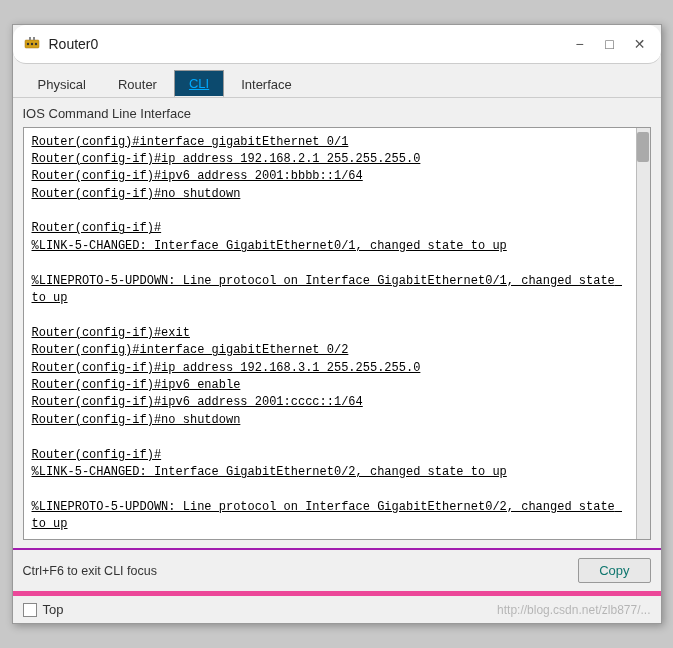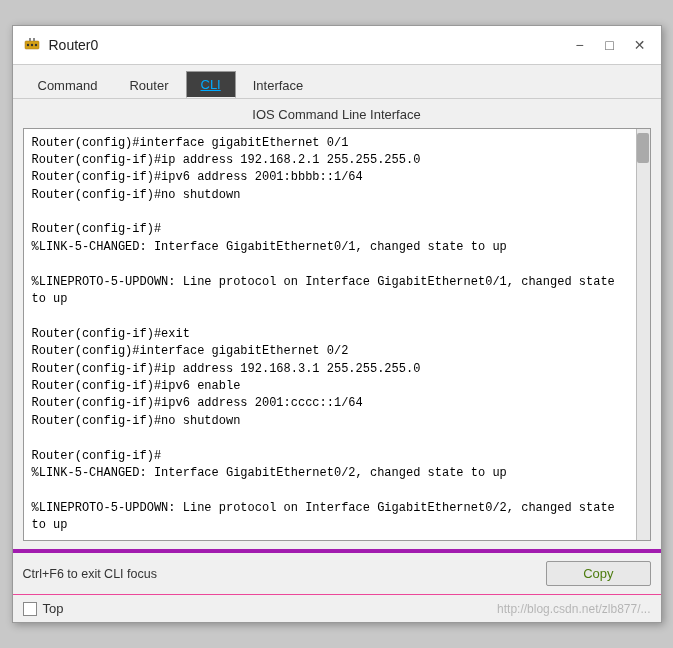--- a/index.html
+++ b/index.html
@@ -20,20 +20,21 @@
       display: flex;
       flex-direction: column;
     }
     .title-bar {
       background: #fff;
       display: flex;
       align-items: center;
       padding: 8px 10px;
       border-bottom: 1px solid #ccc;
       user-select: none;
+      border-radius: 13px;
     }
     .title-bar-icon {
       width: 18px;
       height: 18px;
       margin-right: 8px;
       flex-shrink: 0;
     }
     .title-bar-title {
       flex: 1;
       font-size: 14px;
@@ -71,33 +72,32 @@
       cursor: pointer;
       border: 1px solid transparent;
       border-bottom: none;
       color: #333;
       background: #f0f0f0;
       user-select: none;
     }
     .tab.active {
       border-color: #999;
       border-bottom: 1px solid #f0f0f0;
-      background: #404040;
+      background: #0c4a6e;
       color: #00aaff;
       font-weight: 500;
       text-decoration: underline;
     }
     .content {
       padding: 8px 10px;
       display: flex;
       flex-direction: column;
       flex: 1;
     }
     .section-title {
-      text-align: center;
       font-size: 13px;
       color: #333;
       margin-bottom: 6px;
     }
     .cli-area {
       background: #fff;
       border: 1px solid #999;
       flex: 1;
       overflow: hidden;
       position: relative;
@@ -106,58 +106,59 @@
     }
     .cli-output {
       font-family: 'Courier New', Courier, monospace;
       font-size: 12px;
       color: #000;
       padding: 6px 8px;
       overflow-y: scroll;
       white-space: pre-wrap;
       flex: 1;
       line-height: 1.45;
+      text-decoration: underline;
     }
     .cli-scrollbar {
       position: absolute;
       right: 0;
       top: 0;
       bottom: 0;
       width: 14px;
       background: #e8e8e8;
       border-left: 1px solid #bbb;
     }
     .bottom-bar {
       display: flex;
       align-items: center;
       padding: 8px 10px;
       background: #f0f0f0;
-      border-top: 4px solid #a21caf;
+      border-top: 2px solid #a21caf;
       gap: 8px;
     }
     .shortcut-label {
       flex: 1;
       font-size: 12.5px;
       color: #333;
     }
     .action-btn {
-      padding: 4px 36px;
+      padding: 4px 20px;
       background: #e8e8e8;
       border: 1px solid #999;
       cursor: pointer;
       font-size: 13px;
-      color: #4d7c0f;
+      color: #0f766e;
       border-radius: 2px;
     }
     .footer-bar {
       display: flex;
       align-items: center;
       padding: 6px 10px;
       background: #f0f0f0;
-      border-top: 1px solid #ec4899;
+      border-top: 5px solid #ec4899;
       gap: 6px;
     }
     .footer-checkbox {
       width: 14px;
       height: 14px;
       border: 1px solid #888;
       background: #fff;
       cursor: pointer;
       flex-shrink: 0;
       display: flex;
@@ -187,21 +188,21 @@
     </div>
     <span class="title-bar-title">Router0</span>
     <div class="title-bar-controls">
       <button class="title-bar-btn">−</button>
       <button class="title-bar-btn">□</button>
       <button class="title-bar-btn">✕</button>
     </div>
   </div>
 
   <div class="tabs">
-    <div class="tab">Command</div>
+    <div class="tab">Physical</div>
     <div class="tab">Router</div>
     <div class="tab active">CLI</div>
     <div class="tab">Interface</div>
   </div>
 
   <div class="content">
     <div class="section-title">IOS Command Line Interface</div>
     <div class="cli-area">
       <div class="cli-output" style="padding-right: 18px;">Router(config)#interface gigabitEthernet 0/1
 Router(config-if)#ip address 192.168.2.1 255.255.255.0

